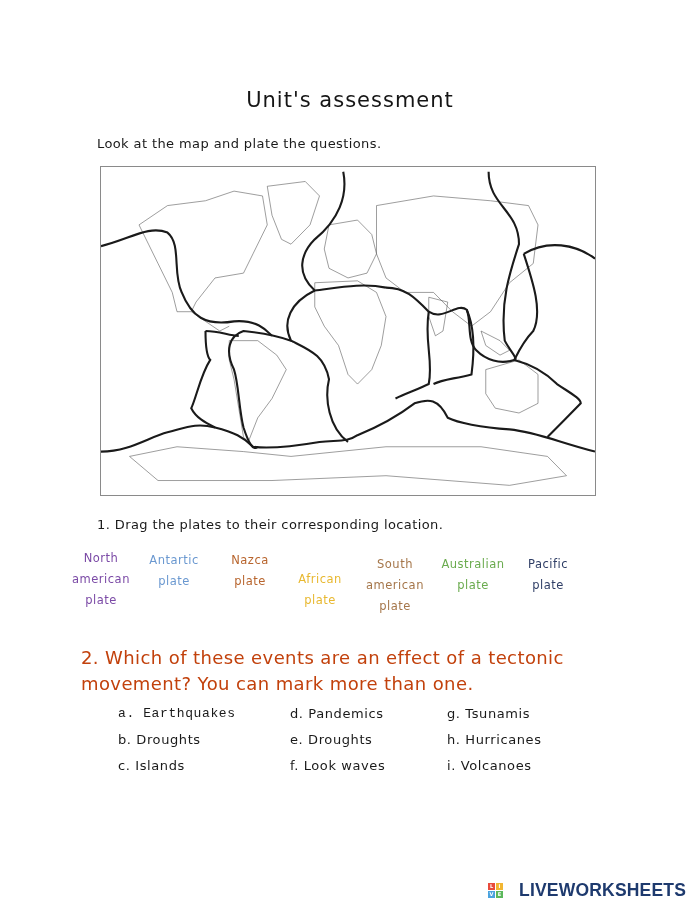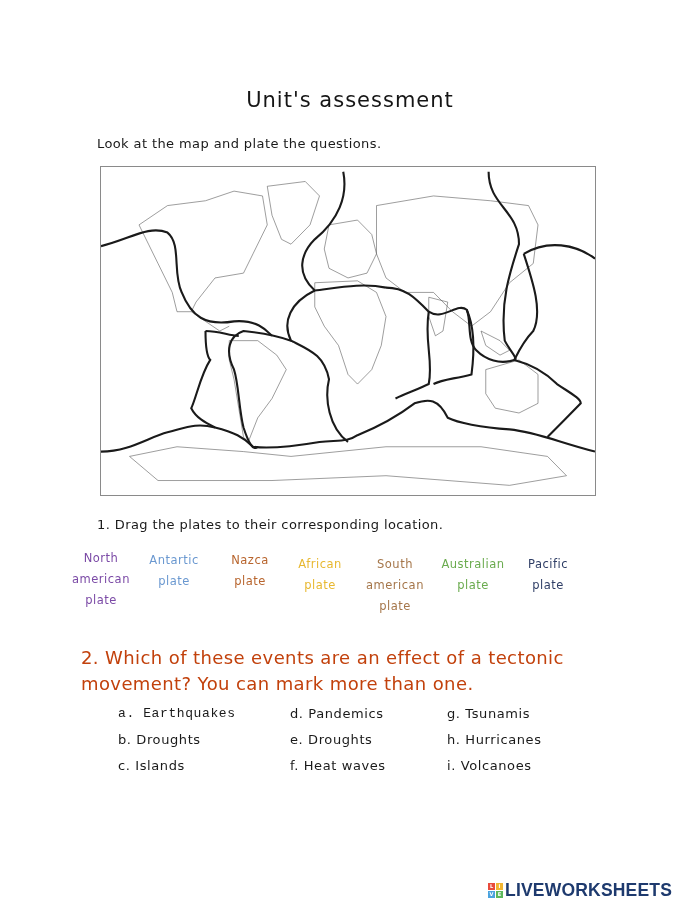--- a/index.html
+++ b/index.html
@@ -30,21 +30,21 @@
 
     .q2 {
       position: absolute; left: 81px; top: 645px; width: 520px; font-size: 18px; line-height: 26px;
       letter-spacing: 0.4px; color: #c2410c;
     }
     .option {
       position: absolute; font-size: 13px; letter-spacing: 0.6px; color: #1a1a1a; cursor: pointer;
     }
 
     .brand {
-      position: absolute; left: 488px; top: 880px; display: flex; align-items: center; gap: 2px;
+      position: absolute; left: 488px; top: 880px; display: flex; align-items: center; gap: 16px;
     }
     .brand-logo {
       display: grid; grid-template-columns: 7px 7px; grid-template-rows: 7px 7px; gap: 1px;
     }
     .brand-logo div { font-size: 5px; color: #fff; text-align: center; line-height: 7px; font-weight: bold; }
     .brand-text {
       font-family: "Liberation Sans", sans-serif; font-weight: bold; font-size: 17.5px; color: #1e3a6e; letter-spacing: 0.2px;
     }
   </style>
 </head>
@@ -108,21 +108,21 @@
   <span>plate</span>
 </div>
 <div class="plate" style="left:143px; top:550px; width:62px; color:#6a98d0;">
   <span>Antartic</span>
   <span>plate</span>
 </div>
 <div class="plate" style="left:222px; top:550px; width:56px; color:#b8652e;">
   <span>Nazca</span>
   <span>plate</span>
 </div>
-<div class="plate" style="left:290px; top:554px; width:60px; color:#e8b830;">
+<div class="plate" style="left:290px; top:569px; width:60px; color:#e8b830;">
   <span>African</span>
   <span>plate</span>
 </div>
 <div class="plate" style="left:362px; top:554px; width:66px; color:#a5764a;">
   <span>South</span>
   <span>american</span>
   <span>plate</span>
 </div>
 <div class="plate" style="left:437px; top:554px; width:72px; color:#6aab4e;">
   <span>Australian</span>
@@ -133,21 +133,21 @@
   <span>plate</span>
 </div>
 
 <div class="q2">2. Which of these events are an effect of a tectonic movement? You can mark more than one.</div>
 
 <div class="option" style="left:118px; top:706px;font-family:Liberation Mono, monospace;">a. Earthquakes</div>
 <div class="option" style="left:118px; top:732px;">b. Droughts</div>
 <div class="option" style="left:118px; top:758px;">c. Islands</div>
 <div class="option" style="left:290px; top:706px;">d. Pandemics</div>
 <div class="option" style="left:290px; top:732px;">e. Droughts</div>
-<div class="option" style="left:290px; top:758px;">f. Heat waves</div>
+<div class="option" style="left:290px; top:758px;">f. Look waves</div>
 <div class="option" style="left:447px; top:706px;">g. Tsunamis</div>
 <div class="option" style="left:447px; top:732px;">h. Hurricanes</div>
 <div class="option" style="left:447px; top:758px;">i. Volcanoes</div>
 
 <div class="brand">
   <div class="brand-logo">
     <div style="background:#e84b3c;">L</div>
     <div style="background:#f2b632;">I</div>
     <div style="background:#4aa3df;">V</div>
     <div style="background:#5cb85c;">E</div>

